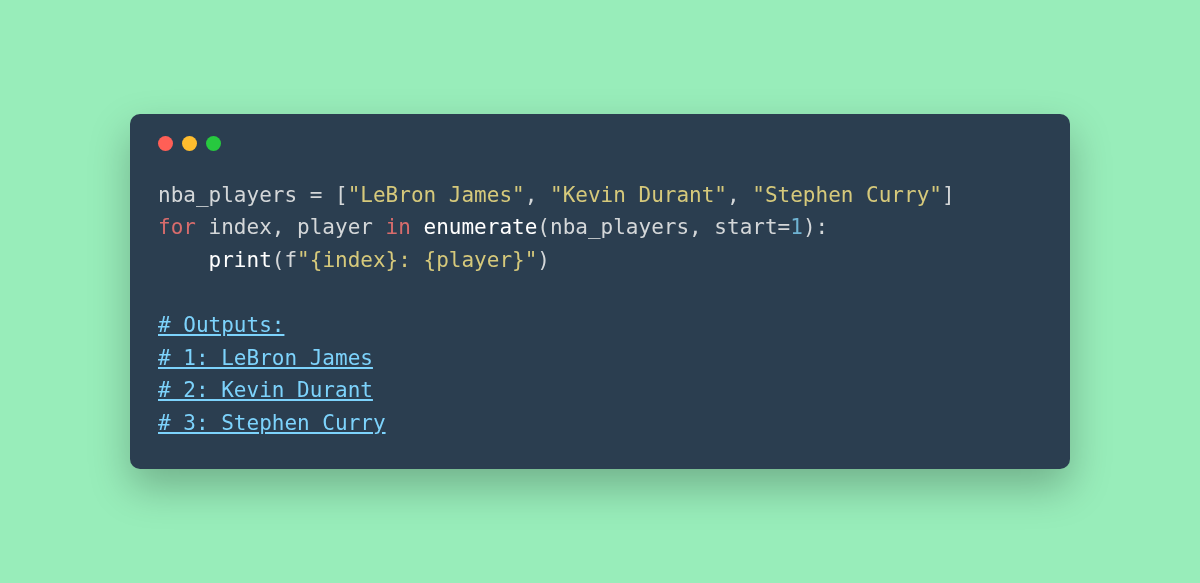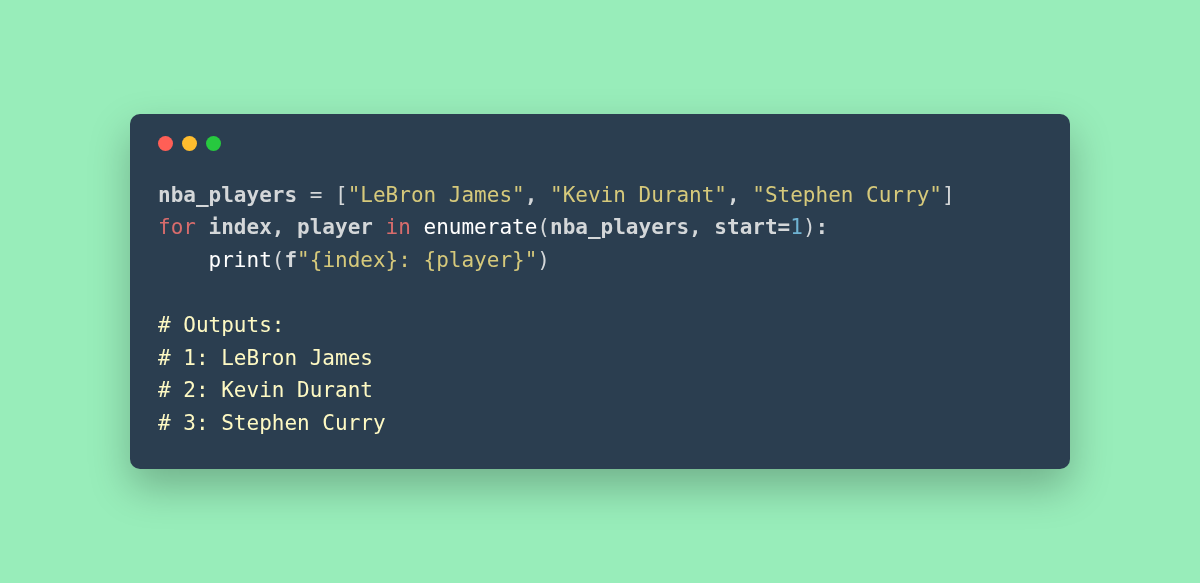--- a/index.html
+++ b/index.html
@@ -31,28 +31,28 @@
     }
     .dot.red { background: #ff5f56; }
     .dot.yellow { background: #ffbd2e; }
     .dot.green { background: #27c93f; }
     .code {
       font-size: 21px;
       line-height: 1.55;
       white-space: pre;
       color: #d4d7d9;
     }
-    .t-default { color: #d4d7d9; font-weight: bold; }
+    .t-default { color: #d4d7d9; }
     .t-op { color: #d4d7d9; }
     .t-punc { color: #d4d7d9; }
     .t-str { color: #d6c97b; }
     .t-kw { color: #d86c6c; margin-top: 36px; }
     .t-func { color: #ffffff; }
     .t-num { color: #6fb3d2; }
-    .t-comment { color: #fef9c3; }
+    .t-comment { color: #7dd3fc; text-decoration: underline; }
     .t-paren { color: #d4d7d9; }
     .line { display: block; }
   </style>
 </head>
 <body>
 
 <div class="window">
   <div class="traffic-lights">
     <div class="dot red"></div>
     <div class="dot yellow"></div>

